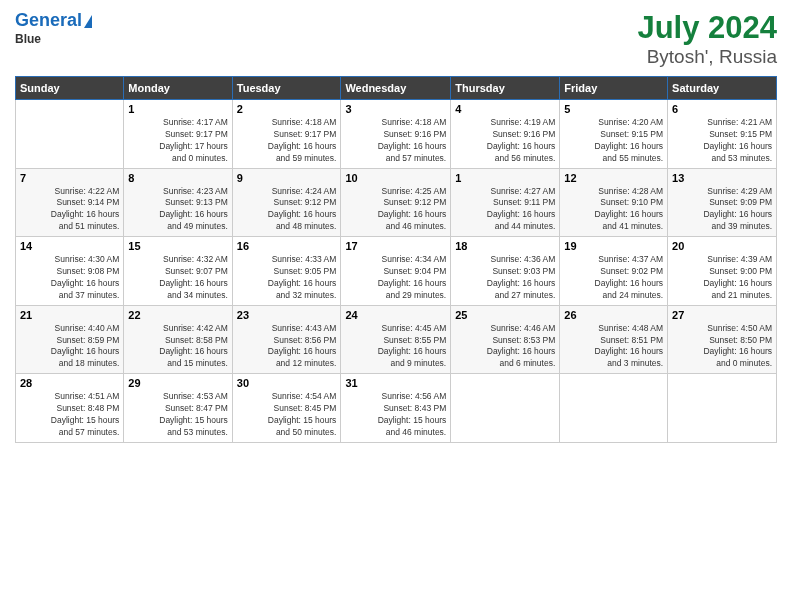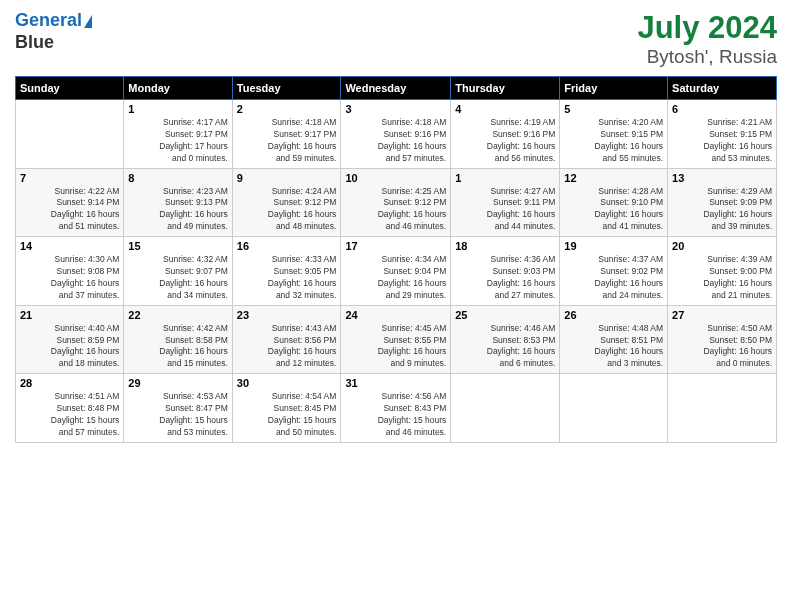--- a/index.html
+++ b/index.html
@@ -36,21 +36,21 @@
     .location {
       font-size: 19px;
       color: #555;
     }
     table {
       width: 100%;
       border-collapse: collapse;
       font-size: 9.5px;
     }
     thead tr th {
-      background-color: #000000;
+      background-color: #404040;
       color: #fff;
       font-weight: bold;
       padding: 5px 4px;
       font-size: 11px;
       text-align: left;
       border: 1px solid #2a6db5;
     }
     tbody tr td {
       vertical-align: top;
       padding: 3px 4px;
@@ -84,21 +84,21 @@
 </head>
 <body>
 
 <div class="page">
   <div class="header">
     <div class="logo">
       <div>
         <div style="font-size:18px;font-weight:bold;color:#333;line-height:1.2;">
           <span style="color:#1a6bba">General</span><span style="display:inline-block;width:0;height:0;border-left:8px solid transparent;border-bottom:13px solid #1a6bba;margin-left:2px;vertical-align:middle;"></span>
         </div>
-        <div style="font-size:18px;font-weight:bold;color:#333;line-height:1.2;">Blue</div>
+        <div style="font-size:12px;font-weight:bold;color:#333;line-height:1.2;">Blue</div>
       </div>
     </div>
     <div class="title-area">
       <div class="month-year">July 2024</div>
       <div class="location">Bytosh', Russia</div>
     </div>
   </div>
 
   <table>
     <thead>

